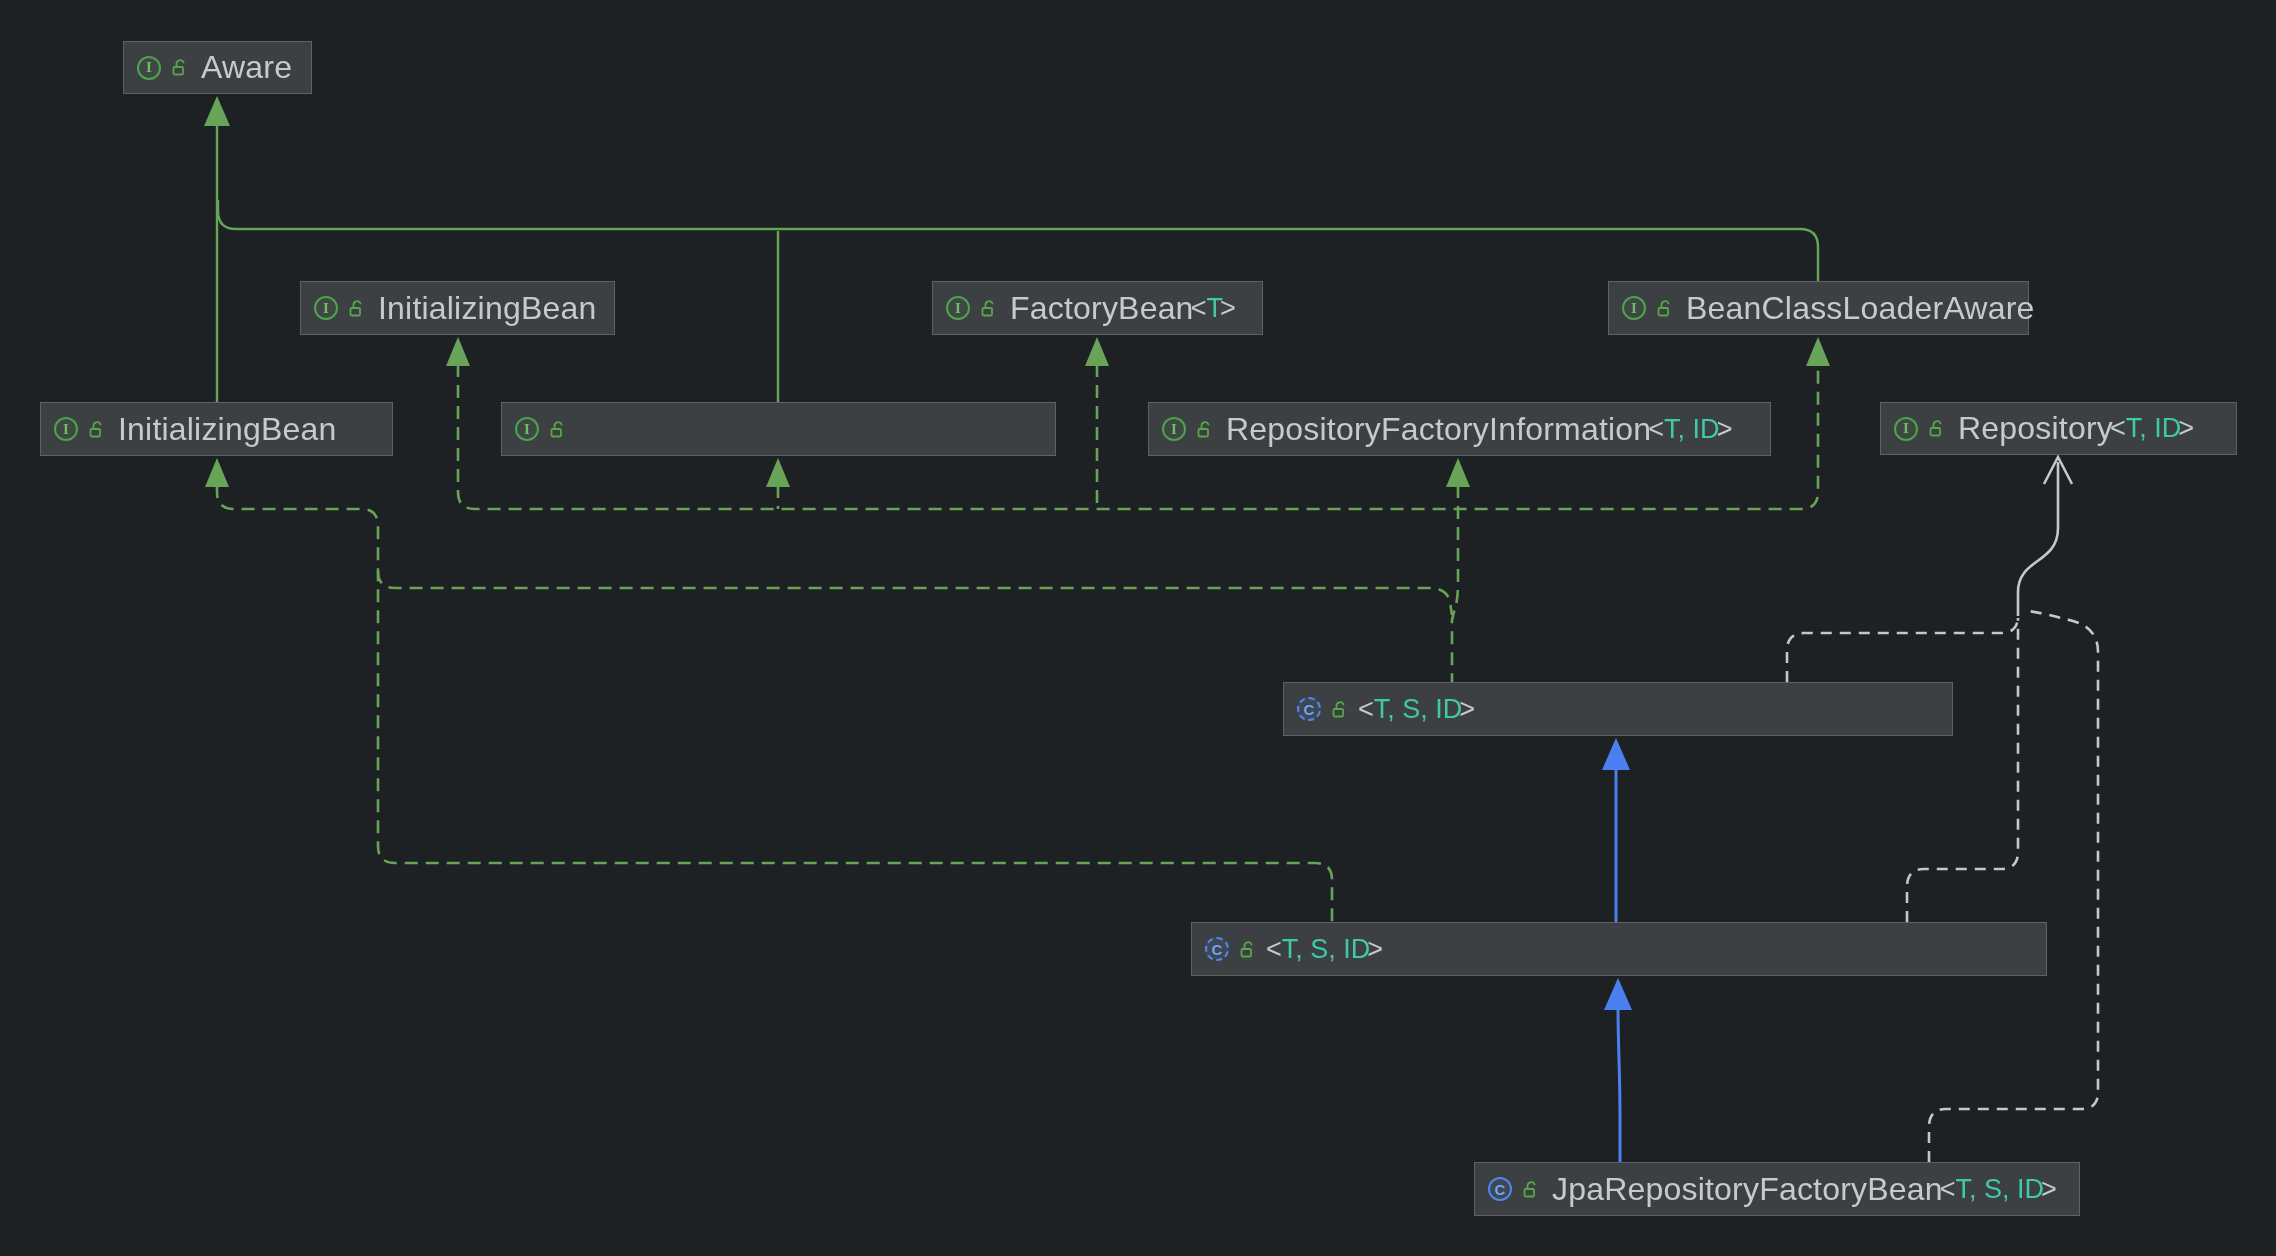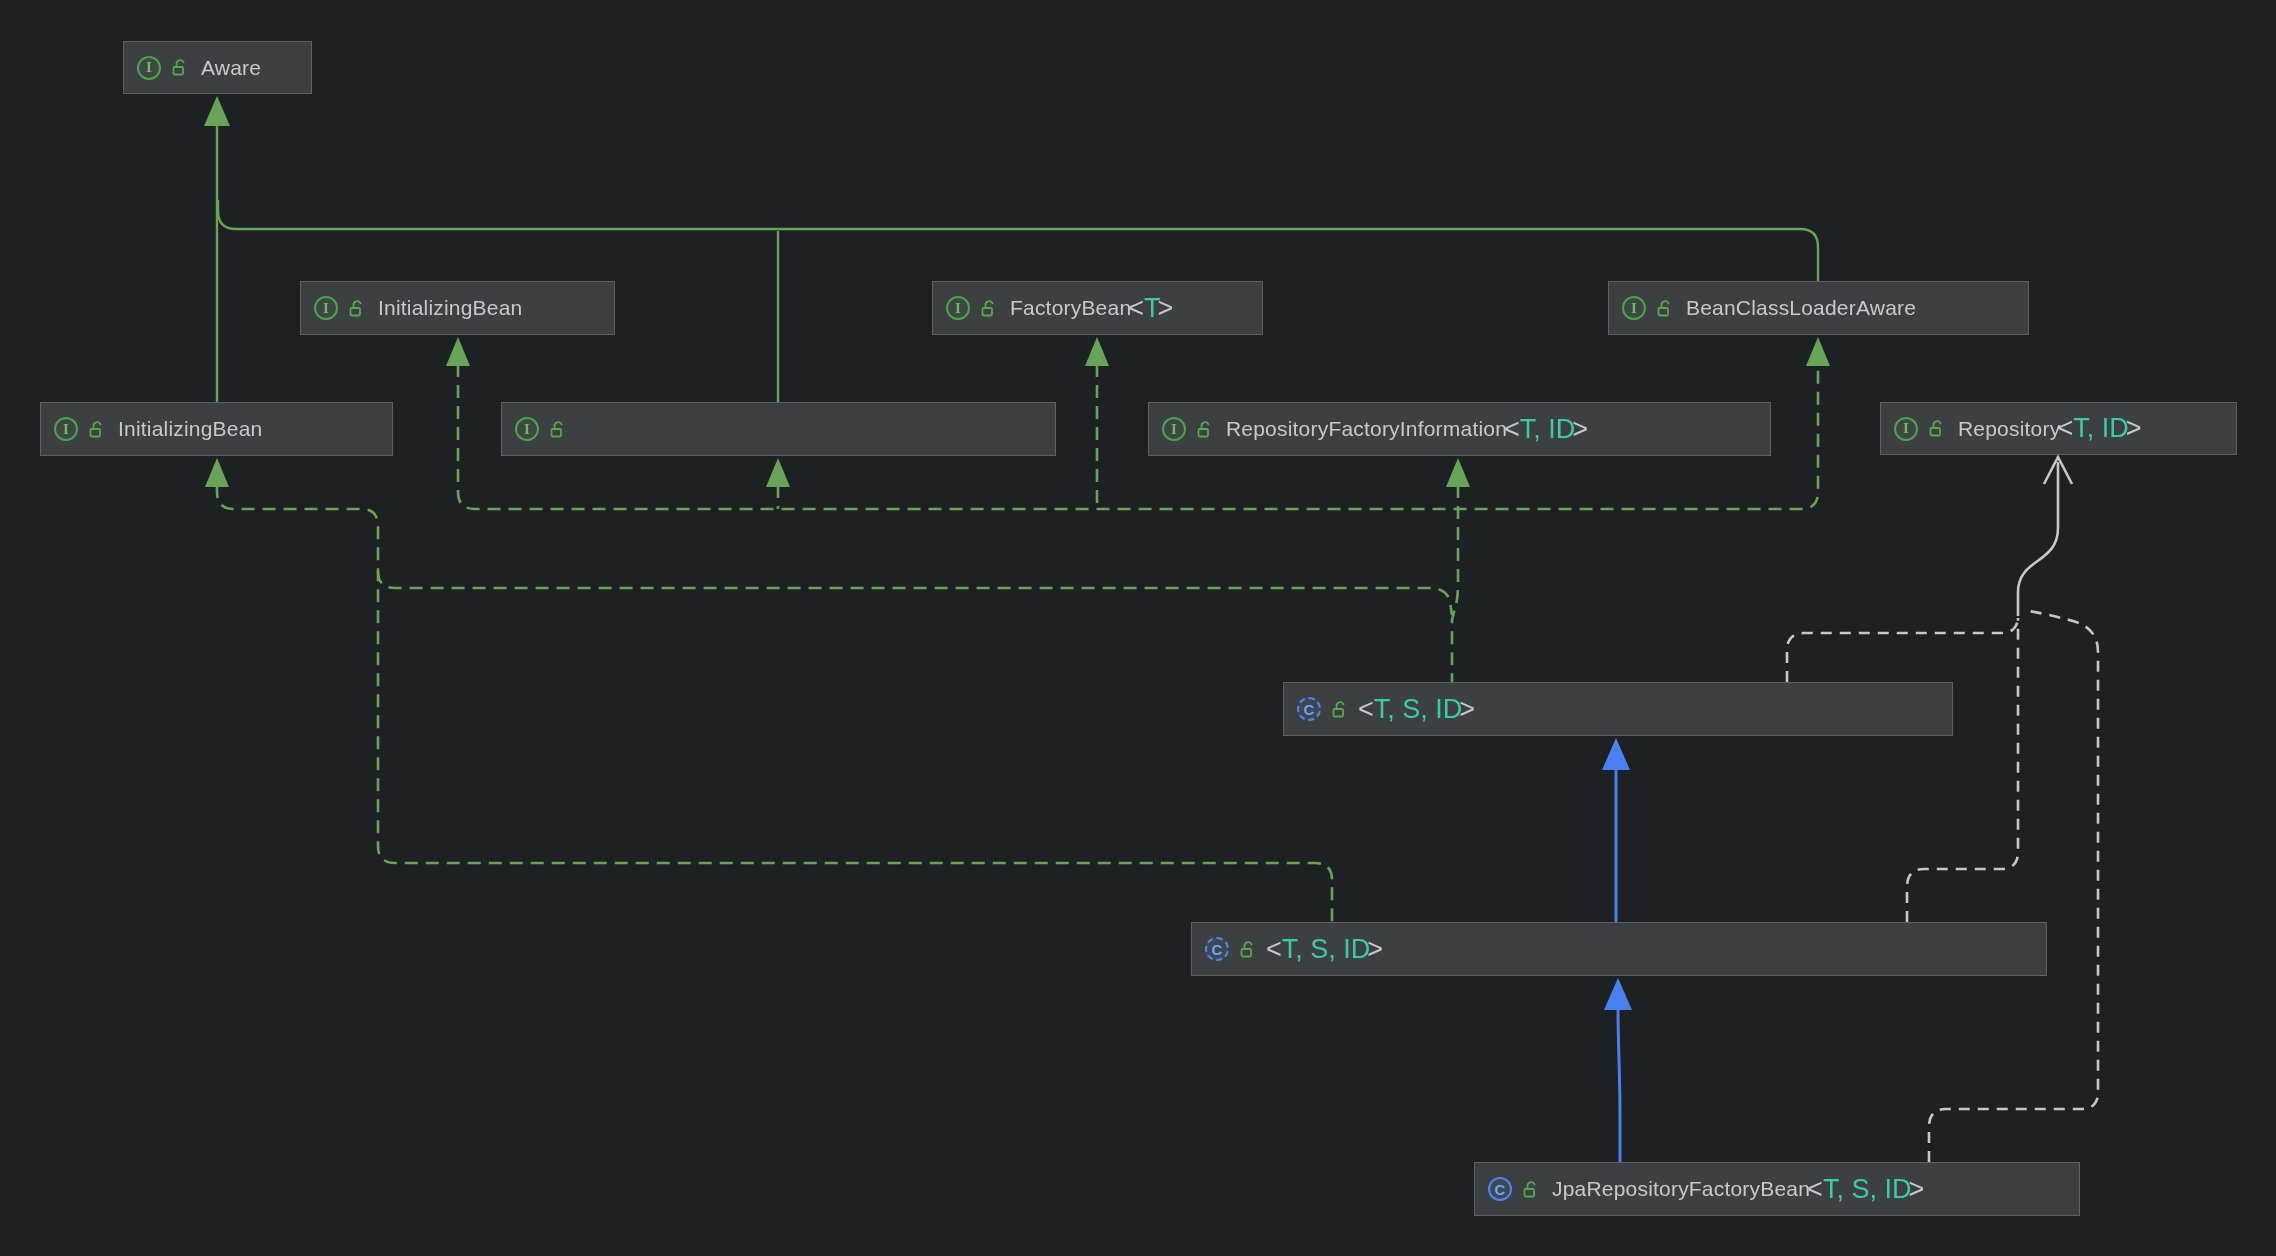--- a/index.html
+++ b/index.html
@@ -21,21 +21,21 @@
   svg.edges polygon.ga{fill:var(--green)}
   svg.edges polygon.ba{fill:var(--blue)}
   .node{position:absolute;display:flex;align-items:center;background:var(--nodefill);
     border:1.5px solid var(--nodeborder);padding:0 12px 0 13px;white-space:nowrap;}
   .tico{display:inline-flex;align-items:center;justify-content:center;width:24px;height:24px;
     border-radius:50%;font-size:15px;font-weight:bold;flex:none;margin-right:10px;}
   .tico.iface{border:2px solid var(--iface);color:var(--ifacetxt);background:rgba(77,161,79,.08);font-family:"Liberation Serif","DejaVu Serif",serif;}
   .tico.acls{border:2px dashed var(--cls);color:var(--clstxt);background:rgba(79,134,236,.10)}
   .tico.ccls{border:2px solid var(--cls);color:var(--clstxt);background:rgba(79,134,236,.10)}
   .lock{display:inline-flex;flex:none;margin-right:13px}
-  .nm{color:var(--text);font-size:21px;letter-spacing:.2px}
+  .nm{color:var(--text);font-size:32px;letter-spacing:.2px}
   .ab{color:var(--text);font-size:27px;margin-left:-3px}
   .ab + .gn{margin-left:0}
   .gn{color:var(--generic);font-size:27px}
   .gn:empty,.ab:empty{display:none}
 </style>
 </head>
 <body>
 
 <div class="canvas">
 

